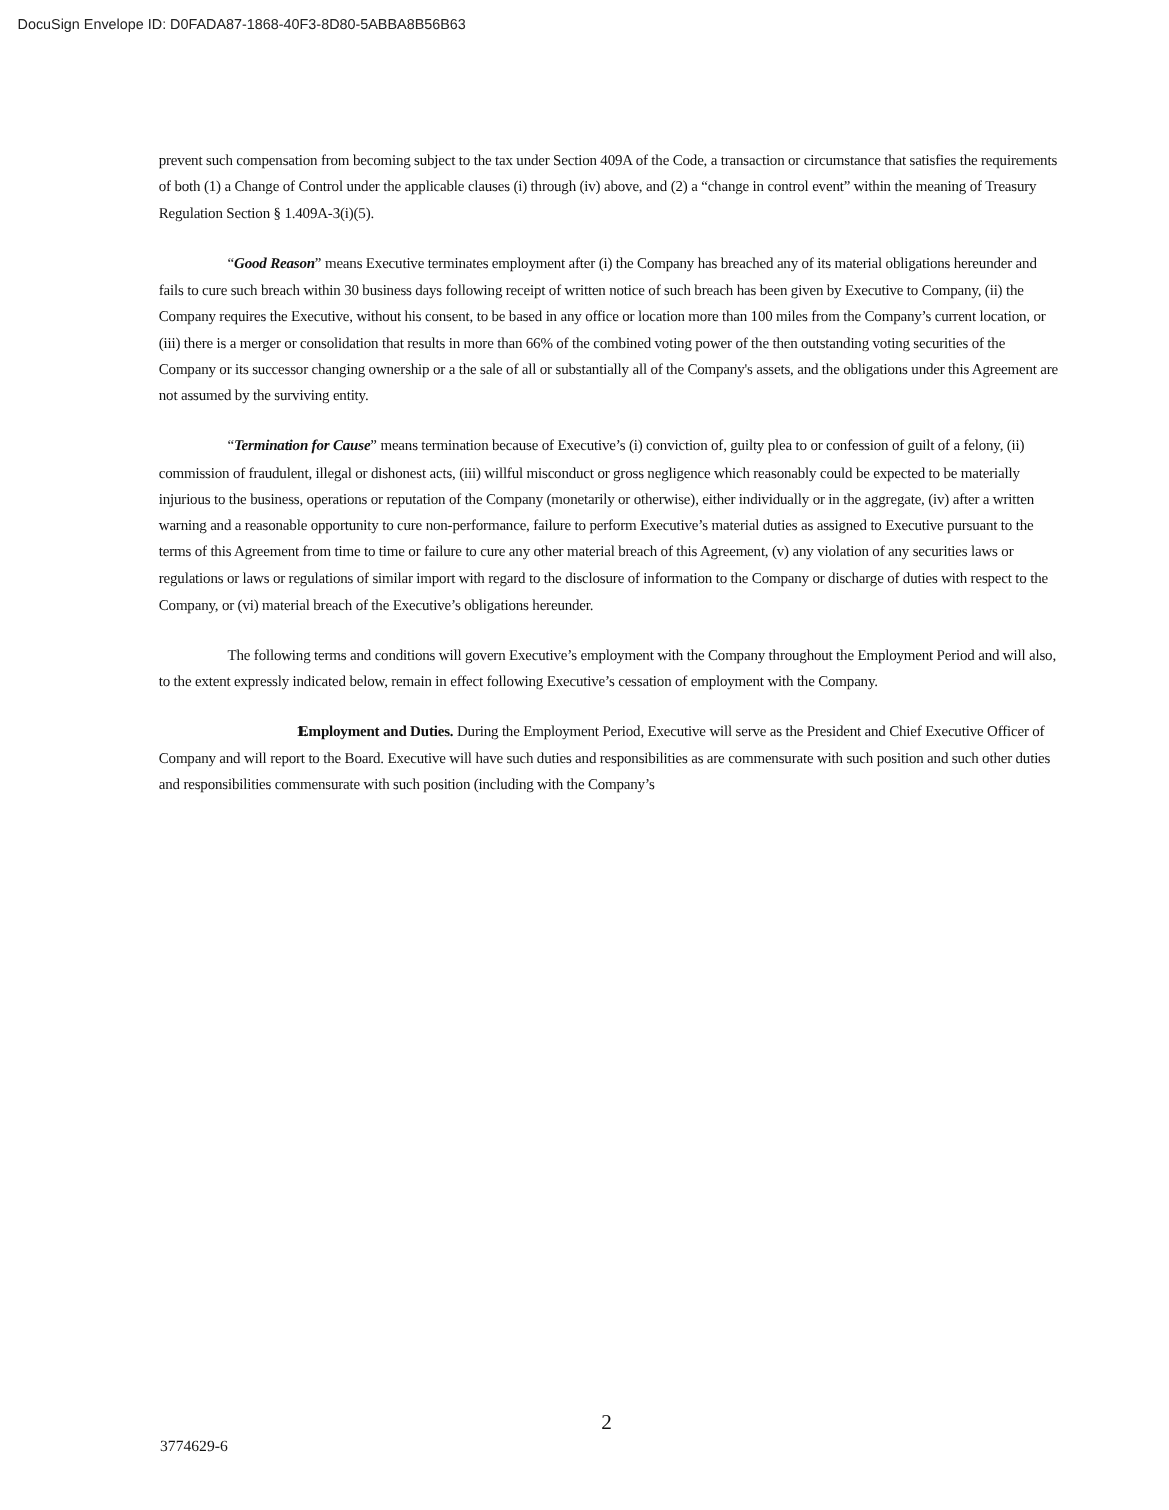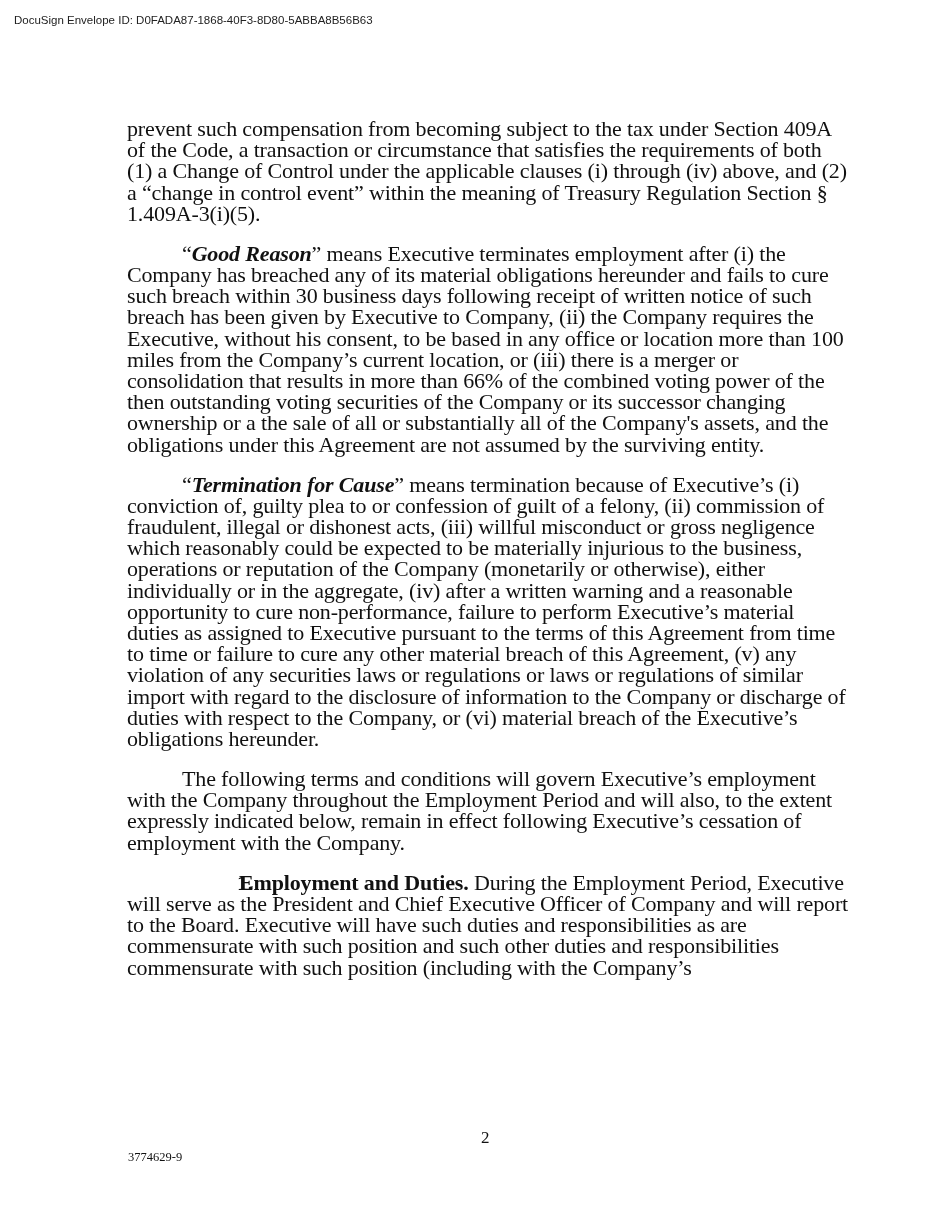--- a/index.html
+++ b/index.html
@@ -3,21 +3,21 @@
 <meta charset="utf-8">
 <style>
   html, body { margin: 0; padding: 0; background: #ffffff; }
   body { width: 935px; height: 1208px; position: relative; overflow: hidden; color: #111; }
   .envelope {
     position: absolute; left: 14px; top: 14px;
     font-family: "Liberation Sans", sans-serif; font-size: 11.5px; color: #222; text-align: right;
   }
   .page-body {
     position: absolute; left: 127px; top: 118px; width: 724px;
-    font-family: "Liberation Serif", serif; font-size: 22px; line-height: 21.2px;
+    font-family: "Liberation Serif", serif; font-size: 12px; line-height: 21.2px;
     color: #111; letter-spacing: -0.15px;
   }
   p { margin: 0 0 18.8px 0; }
   .indent { text-indent: 55px; }
   .term { font-weight: bold; font-style: italic; }
   .heading { text-align: center; font-weight: bold; margin-bottom: 18.8px; }
   .sec-num { font-weight: bold; display: inline-block; width: 57px; }
   .sec-title { font-weight: bold; }
   .page-num {
     position: absolute; left: 481px; top: 1128px;
@@ -44,13 +44,13 @@
 
   <p class="indent"><span>“</span><span class="term">Termination for Cause</span><span>”</span><span>  means termination because of Executive’s (i) conviction of, guilty plea to or confession of guilt of a felony, (ii) commission of fraudulent, illegal or dishonest acts, (iii) willful misconduct or gross negligence which reasonably could be expected to be materially injurious to the business, operations or reputation of the Company (monetarily or otherwise), either individually or in the aggregate, (iv) after a written warning and a reasonable opportunity to cure non-performance, failure to perform Executive’s material duties as assigned to Executive pursuant to the terms of this Agreement from time to time or failure to cure any other material breach of this Agreement, (v) any violation of any securities laws or regulations or laws or regulations of similar import with regard to the disclosure of information to the Company or discharge of duties with respect to the Company, or (vi) material breach of the Executive’s obligations hereunder.</span></p>
 
 
   <p class="indent">The following terms and conditions will govern Executive’s employment with the Company throughout the Employment Period and will also, to the extent expressly indicated below, remain in effect following Executive’s cessation of employment with the Company.</p>
 
   <p class="indent"><span class="sec-num">1.</span><span class="sec-title">Employment and Duties.</span><span>  During the Employment Period, Executive will serve as the President and Chief Executive Officer of Company and will report to the Board.  Executive will have such duties and responsibilities as are commensurate with such position and such other duties and responsibilities commensurate with such position (including with the Company’s</span></p>
 </div>
 
 <div class="page-num">2</div>
-<div class="doc-id">3774629-9</div>
+<div class="doc-id">3774629-6</div>
 
 </body></html>

